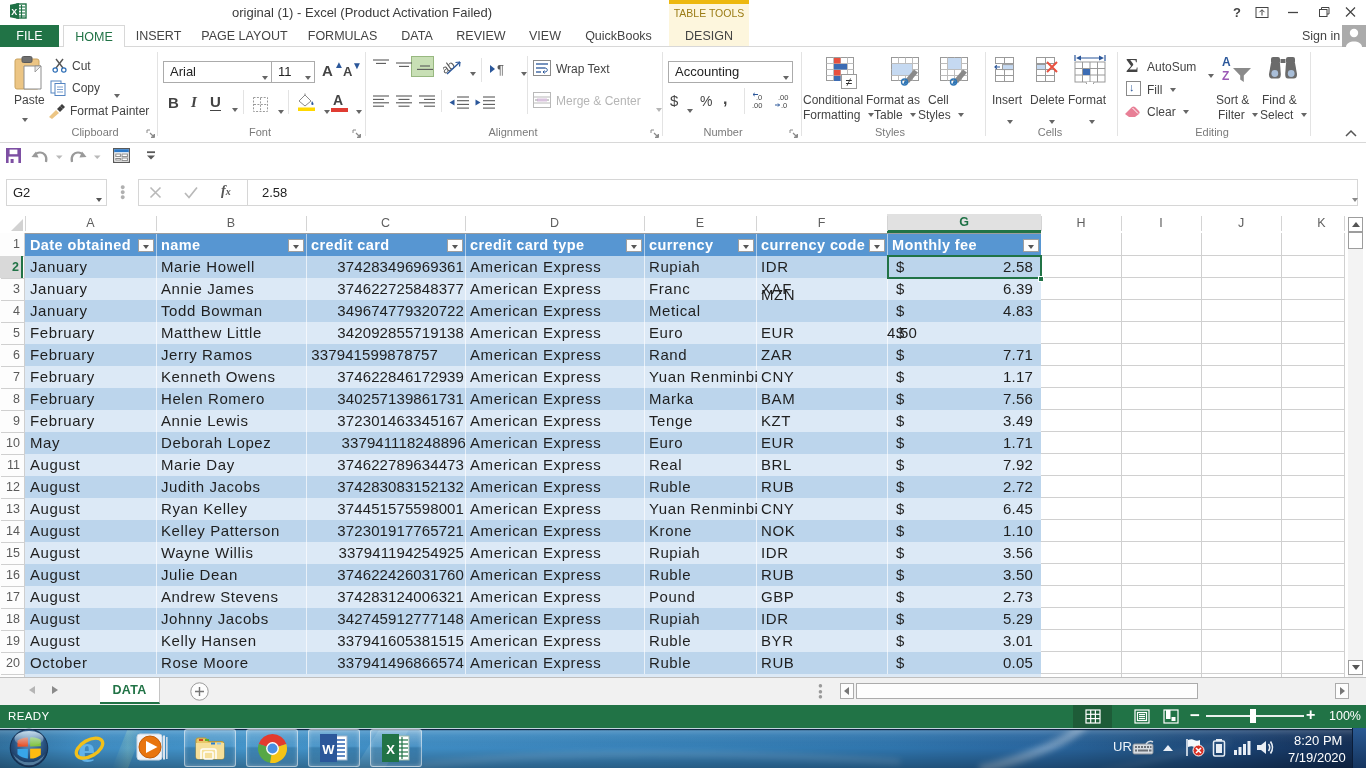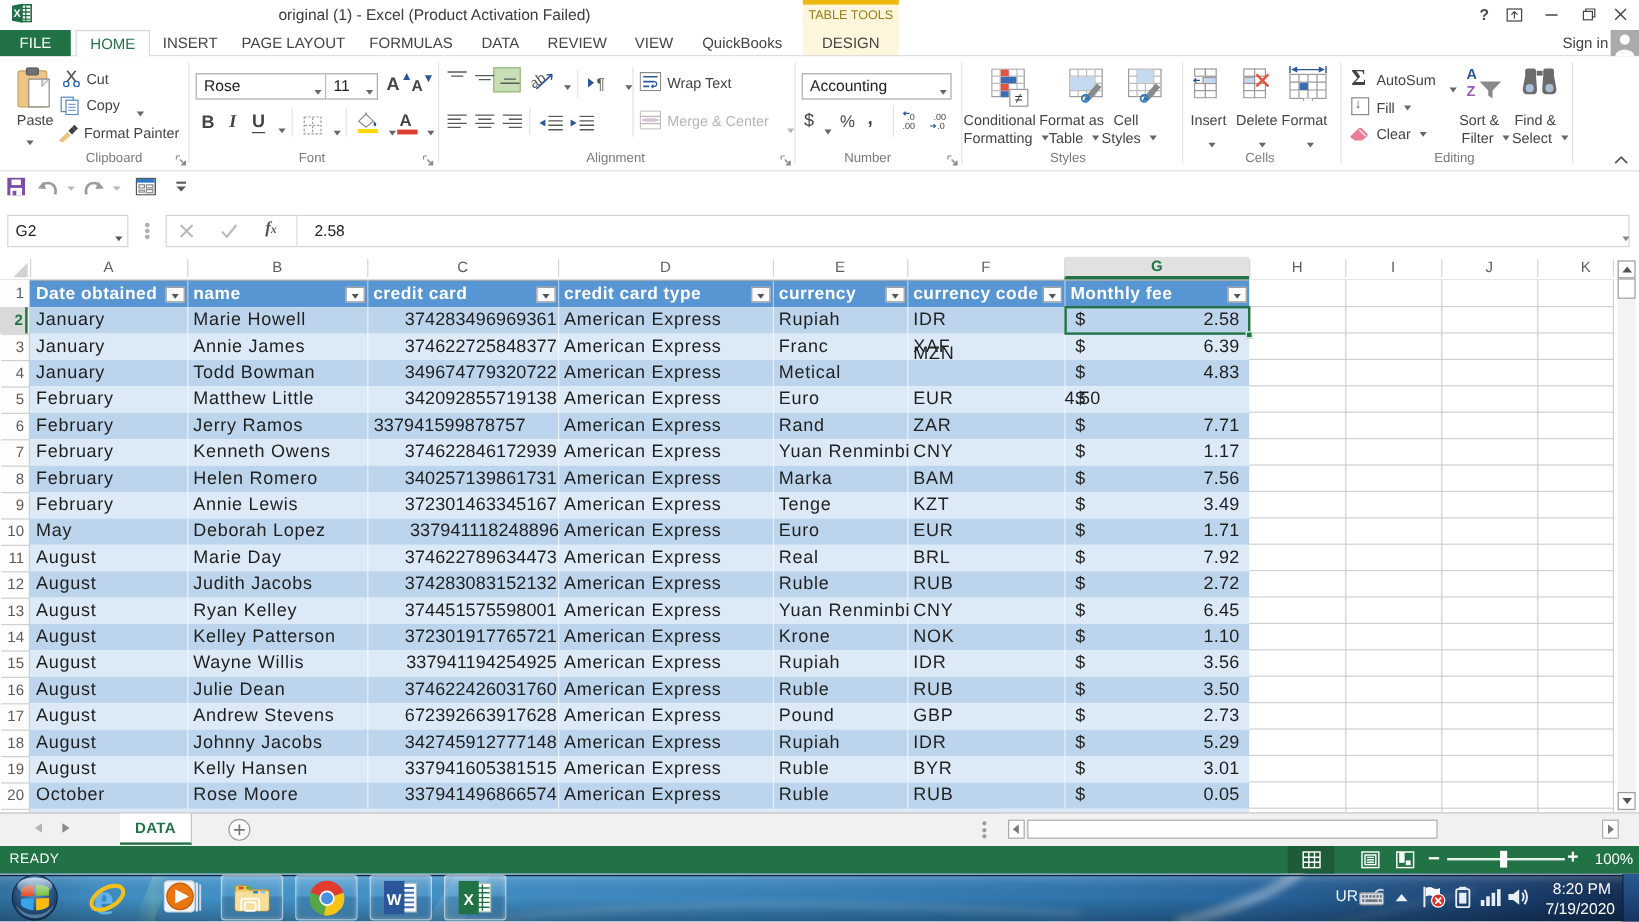--- a/index.html
+++ b/index.html
@@ -110,21 +110,21 @@
 </svg>
 <div class="rtext" style="left:70px;top:104px">Format Painter</div>
 <div class="glabel" style="left:35px">Clipboard</div>
 <svg class="abs" style="left:146px;top:129px" width="10" height="10" viewBox="0 0 10 10">
 <g stroke="#8a8a8a" fill="none">
       <path d="M1 1 H4 M1 1 V4 M8.5 5 V8.5 H5"></path>
       <path d="M4 4 L8 8 M8 8 V5.2 M8 8 H5.2" stroke-width="1.2"></path>
     </g>
 </svg>
 <div class="rsep" style="left:157px"></div>
-<div class="abs" style="left:163px;top:61px;width:109px;height:22px;border:1px solid #ababab;background:#fff;font-size:13px;color:#222;line-height:20px;padding-left:6px">Rose</div>
+<div class="abs" style="left:163px;top:61px;width:109px;height:22px;border:1px solid #ababab;background:#fff;font-size:13px;color:#222;line-height:20px;padding-left:6px">Arial</div>
 <div class="abs" style="left:258px;top:68px"><span class="dd"></span></div>
 <div class="abs" style="left:272px;top:61px;width:43px;height:22px;border:1px solid #ababab;border-left:none;background:#fff;font-size:13px;color:#222;line-height:20px;padding-left:6px">11</div>
 <div class="abs" style="left:301px;top:68px"><span class="dd"></span></div>
 <div class="abs" style="left:322px;top:62px;font-size:15px;font-weight:bold;color:#444">A<span style="position:absolute;left:12px;top:-3px;font-size:10px;color:#2b579a">▲</span></div>
 <div class="abs" style="left:343px;top:64px;font-size:13px;font-weight:bold;color:#444">A<span style="position:absolute;left:9px;top:-4px;font-size:10px;color:#2b579a">▼</span></div>
 <div class="abs" style="left:168px;top:94px;font-size:15px;font-weight:bold;color:#444">B</div>
 <div class="abs" style="left:191px;top:94px;font-size:15px;font-style:italic;font-weight:bold;color:#444;font-family:'Liberation Serif',serif">I</div>
 <div class="abs" style="left:210px;top:94px;font-size:15px;font-weight:bold;color:#444;border-bottom:1.5px solid #444;line-height:16px">U</div>
 <div class="abs" style="left:228px;top:100px"><span class="dd"></span></div>
 <div class="abs" style="left:243px;top:90px;width:1px;height:24px;background:#e3e3e3"></div>
@@ -764,21 +764,21 @@
 <div class="cell" style="left:887px;top:564px;width:146px;text-align:right;letter-spacing:0.2px">3.50</div>
 <div class="abs" style="left:25px;top:586px;width:1016px;height:22px;background:#dce9f6"></div>
 <div class="abs" style="left:156px;top:586px;width:1px;height:22px;background:rgba(255,255,255,.65)"></div>
 <div class="abs" style="left:306px;top:586px;width:1px;height:22px;background:rgba(255,255,255,.65)"></div>
 <div class="abs" style="left:465px;top:586px;width:1px;height:22px;background:rgba(255,255,255,.65)"></div>
 <div class="abs" style="left:644px;top:586px;width:1px;height:22px;background:rgba(255,255,255,.65)"></div>
 <div class="abs" style="left:756px;top:586px;width:1px;height:22px;background:rgba(255,255,255,.65)"></div>
 <div class="abs" style="left:887px;top:586px;width:1px;height:22px;background:rgba(255,255,255,.65)"></div>
 <div class="cell" style="left:30px;top:586px">August</div>
 <div class="cell" style="left:161px;top:586px">Andrew Stevens</div>
-<div class="cell" style="left:306px;top:586px;width:158px;text-align:right;letter-spacing:0.1px">672392663917628</div>
+<div class="cell" style="left:306px;top:586px;width:158px;text-align:right;letter-spacing:0.1px">374283124006321</div>
 <div class="cell" style="left:470px;top:586px">American Express</div>
 <div class="cell" style="left:649px;top:586px">Pound</div>
 <div class="cell" style="left:761px;top:586px">GBP</div>
 <div class="cell" style="left:896px;top:586px">$</div>
 <div class="cell" style="left:887px;top:586px;width:146px;text-align:right;letter-spacing:0.2px">2.73</div>
 <div class="abs" style="left:25px;top:608px;width:1016px;height:22px;background:#bcd5ec"></div>
 <div class="abs" style="left:156px;top:608px;width:1px;height:22px;background:rgba(255,255,255,.65)"></div>
 <div class="abs" style="left:306px;top:608px;width:1px;height:22px;background:rgba(255,255,255,.65)"></div>
 <div class="abs" style="left:465px;top:608px;width:1px;height:22px;background:rgba(255,255,255,.65)"></div>
 <div class="abs" style="left:644px;top:608px;width:1px;height:22px;background:rgba(255,255,255,.65)"></div>

